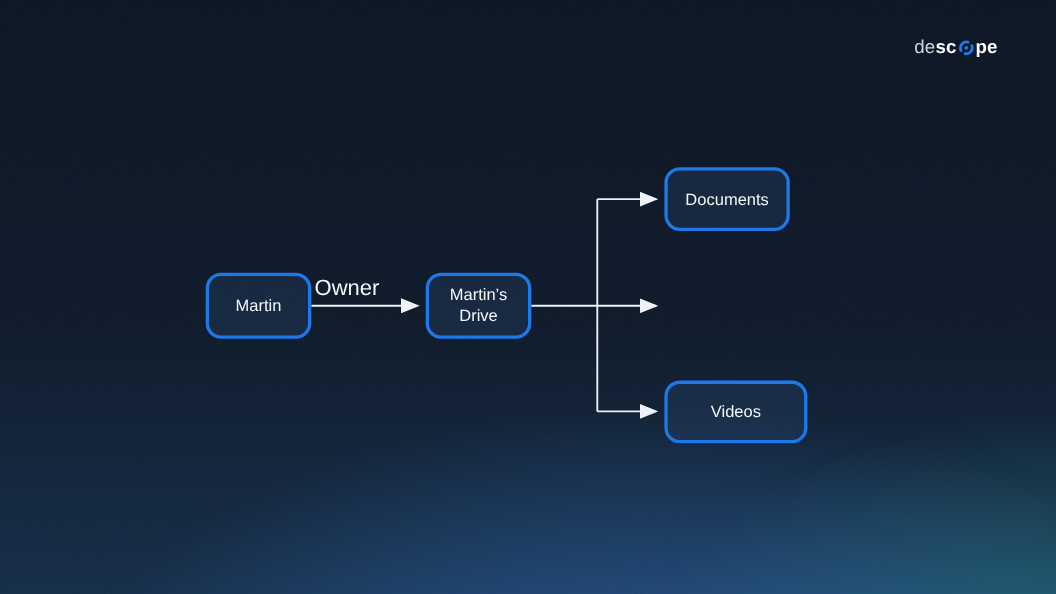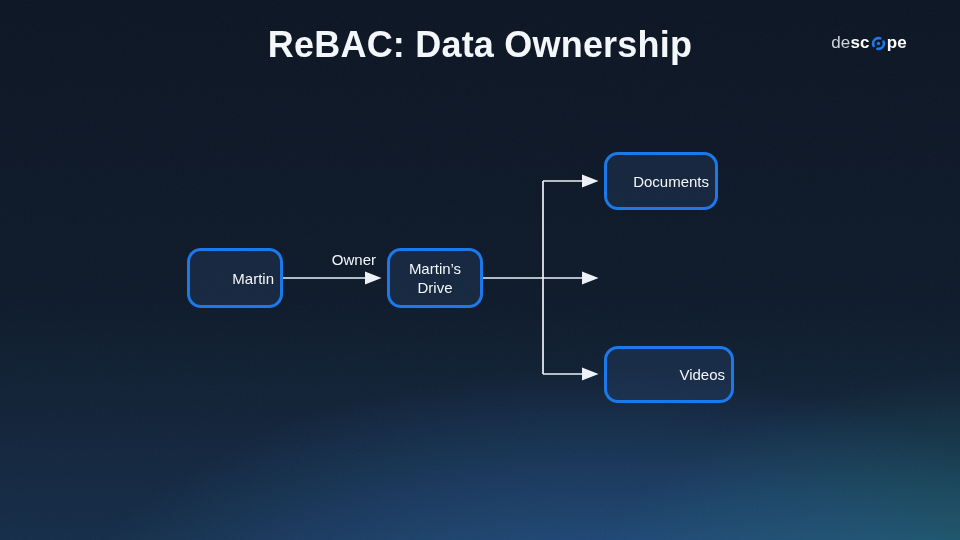--- a/index.html
+++ b/index.html
@@ -29,51 +29,50 @@
   }
   .logo{
     position:absolute;top:33px;right:53px;height:20px;
     display:flex;align-items:center;color:#ffffff;
     font-size:17px;letter-spacing:.2px;
   }
   .logo .lt{font-weight:400;color:#cdd5dd;}
   .logo .bd{font-weight:700;color:#ffffff;}
   .logo svg{margin:0 1px;display:block;}
   .node{
-    position:absolute;display:flex;align-items:center;justify-content:flex-end;
+    position:absolute;display:flex;align-items:center;justify-content:center;
     border:3px solid var(--accent);border-radius:14px;
     background:var(--node-fill);
     color:var(--text);font-size:15px;line-height:19px;text-align:center;
     padding:4px 6px;
   }
   .n-martin{left:187px;top:248px;width:96px;height:60px;}
   .n-drive{left:387px;top:248px;width:96px;height:60px;}
   .n-documents{left:604px;top:152px;width:114px;height:58px;}
   .n-photos{left:604px;top:249px;width:114px;height:58px;}
   .n-videos{left:604px;top:346px;width:130px;height:57px;}
   .edges{position:absolute;inset:0;pointer-events:none;}
   .edge-label{
-    position:absolute;left:276px;top:251px;width:100px;
-    text-align:right;color:var(--text);font-size:15px;
+    position:absolute;left:286px;top:251px;width:100px;
+    text-align:left;color:var(--text);font-size:20px;
   }
 </style>
 </head>
 <body>
 
 <div class="slide">
 
   <svg class="noise" width="960" height="540" aria-hidden="true">
     <filter id="grain">
         <feTurbulence type="fractalNoise" baseFrequency="0.9" numOctaves="2" stitchTiles="stitch"></feTurbulence>
       <feColorMatrix type="matrix" values="0 0 0 0 0.75  0 0 0 0 0.85  0 0 0 0 1  0 0 0 0.045 0"></feColorMatrix>
     </filter>
     <rect width="960" height="540" filter="url(#grain)"></rect>
   </svg>
 
-  <h1 class="title">ReBAC: Data Ownership</h1>
 
   <div class="logo">
     <span class="lt">de</span>
       <span class="bd">sc</span>
     <svg width="15" height="15" viewBox="0 0 15 15" aria-hidden="true">
       <circle cx="7.5" cy="7.5" r="5.4" fill="none" stroke="#1d79ea" stroke-width="2.6" stroke-dasharray="12.5 4.5" stroke-dashoffset="3" stroke-linecap="round"></circle>
       <circle cx="7.5" cy="7.5" r="1.7" fill="#1d79ea"></circle>
     </svg>
     <span class="bd">pe</span>
   </div>

